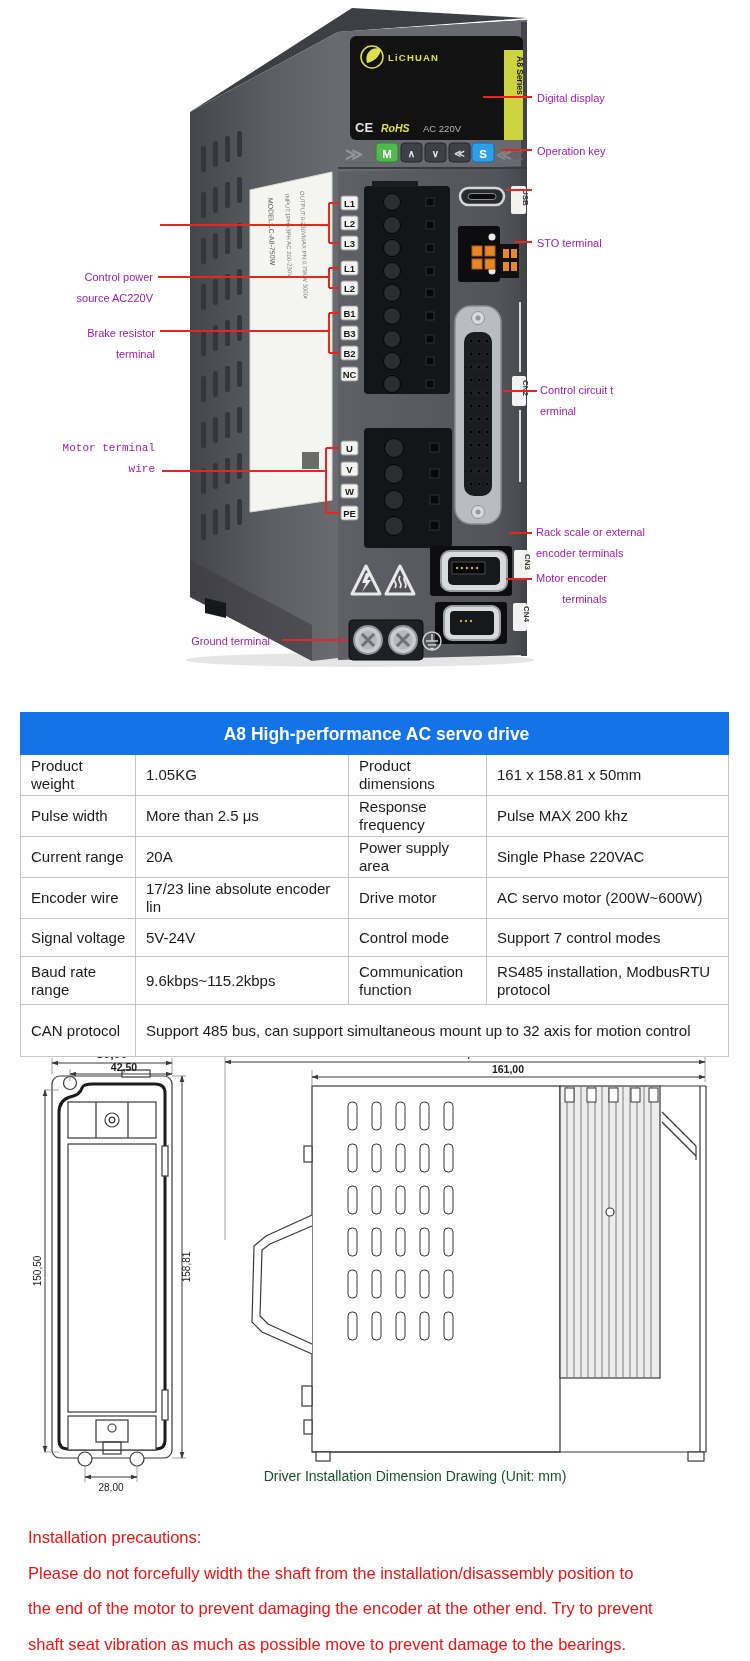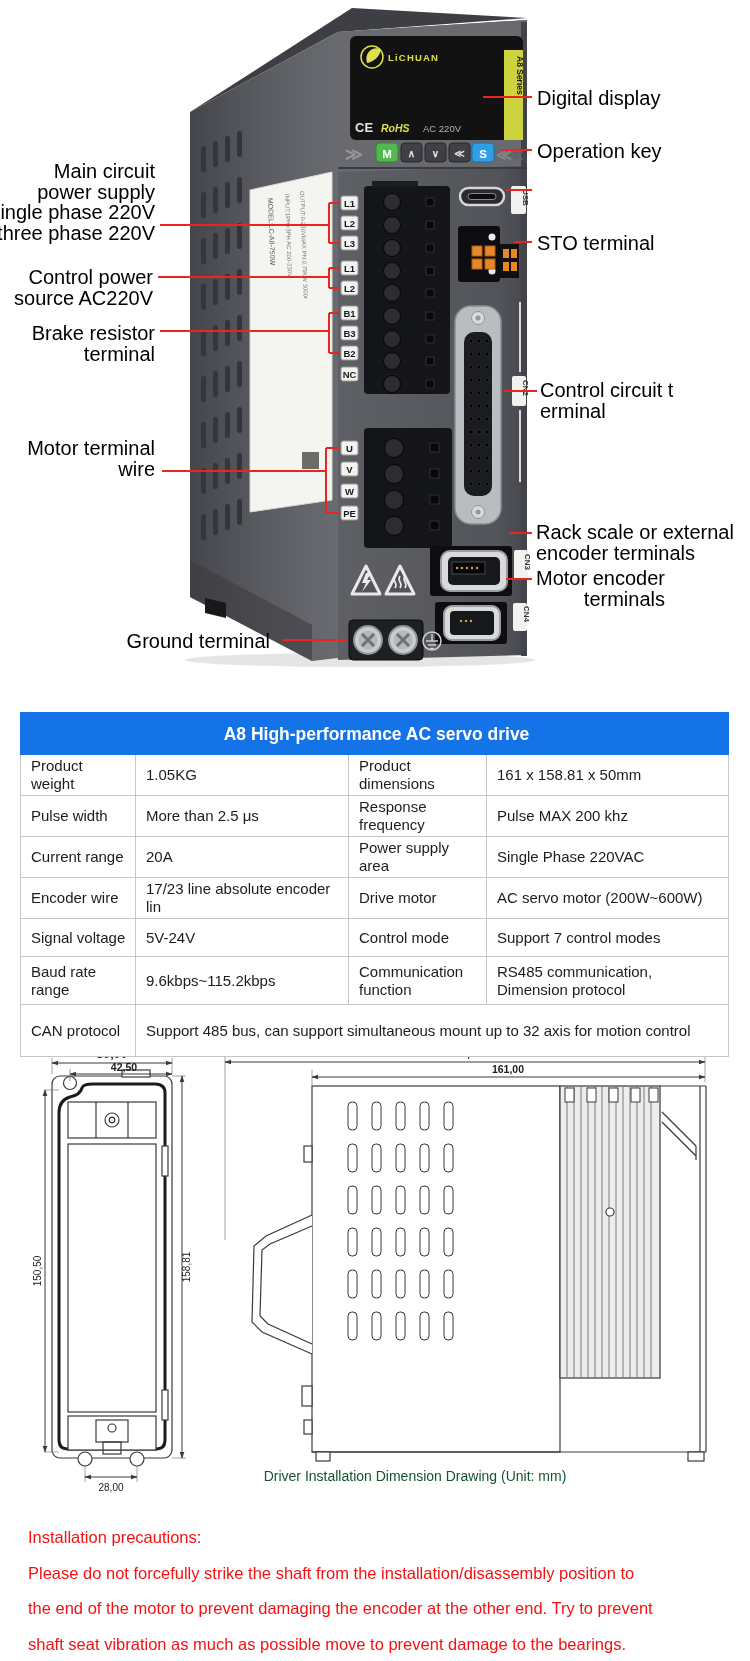--- a/index.html
+++ b/index.html
@@ -1,19 +1,19 @@
 <!DOCTYPE html>
 <html><head>
 <meta charset="utf-8">
 <style>
   html,body{margin:0;padding:0;background:#fff;}
   .page{position:relative;width:750px;height:1661px;background:#fff;overflow:hidden;
         font-family:"Liberation Sans",sans-serif;color:#1a1a1a;}
   svg{font-family:"Liberation Sans",sans-serif;}
-  .co{position:absolute;font-size:20px;line-height:20.5px;color:#000000;}
+  .co{position:absolute;font-size:11px;line-height:20.5px;color:#a21caf;}
   .co.r{text-align:right;}
   .co div{white-space:nowrap;}
   .spec-table{position:absolute;left:20px;top:712px;width:708px;border-collapse:collapse;
       table-layout:fixed;font-size:15px;color:#1c1c1c;}
   .spec-table td{border:1px solid #c6c6c6;vertical-align:middle;padding:2px 6px 2px 10px;
       line-height:18px;background:#fff;overflow:hidden;}
   .spec-table td.hd{background:#1473e6;color:#fff;font-weight:bold;font-size:17.5px;
       text-align:center;height:37px;border:1px solid #1473e6;}
   .caption{position:absolute;left:150px;top:1468px;width:530px;text-align:center;
       font-size:14px;color:#14532d;}
@@ -491,35 +491,29 @@
     <g stroke="#3a3a3a" stroke-width="1">
       <line x1="225" y1="1062" x2="705" y2="1062" marker-start="url(#arr)" marker-end="url(#arr)"></line>
       <line x1="312" y1="1077" x2="705" y2="1077" marker-start="url(#arr)" marker-end="url(#arr)"></line>
     </g>
     <text x="465" y="1057" text-anchor="middle" font-size="12.5" font-weight="bold" fill="#1c1c1c">204,92</text>
     <text x="508" y="1073" text-anchor="middle" font-size="10.5" font-weight="bold" fill="#1c1c1c">161,00</text>
   </g>
 </svg>
 
 
-<div class="co r" style="right:595px;top:161px;">
-  <div>Main circuit</div>
-  <div>power supply</div>
-  <div>single phase 220V</div>
-  <div>three phase 220V</div>
-</div>
 <div class="co r" style="right:597px;top:267px;">
   <div>Control power</div>
   <div>source AC220V</div>
 </div>
 <div class="co r" style="right:595px;top:323px;">
   <div>Brake resistor</div>
   <div>terminal</div>
 </div>
-<div class="co r" style="right:595px;top:438px;">
+<div class="co r" style="right:595px;top:438px;font-family:Liberation Mono, monospace;">
   <div>Motor terminal</div>
   <div>wire</div>
 </div>
 <div class="co r" style="right:480px;top:631px;">
   <div>Ground terminal</div>
 </div>
 
 <div class="co" style="left:537px;top:88px;">
   <div>Digital display</div>
 </div>
@@ -581,32 +575,32 @@
   <tr style="height:38px">
     <td>Signal voltage</td>
           <td>5V-24V</td>
     <td>Control mode</td>
           <td>Support 7 control modes</td>
   </tr>
   <tr style="height:48px">
     <td>Baud rate range</td>
           <td>9.6kbps~115.2kbps</td>
     <td>Communication function</td>
-          <td>RS485 communication, Dimension protocol</td>
+          <td>RS485 installation, ModbusRTU protocol</td>
   </tr>
   <tr style="height:52px">
     <td>CAN protocol</td>
     <td colspan="3">Support 485 bus, can support simultaneous mount up to 32 axis for motion control</td>
   </tr>
 </tbody>
     </table>
 
 
 <div class="caption">Driver Installation Dimension Drawing (Unit: mm)</div>
 
 <div class="warn">
   <div>Installation precautions:</div>
-  <div>Please do not forcefully strike the shaft from the installation/disassembly position to</div>
+  <div>Please do not forcefully width the shaft from the installation/disassembly position to</div>
   <div>the end of the motor to prevent damaging the encoder at the other end. Try to prevent</div>
   <div>shaft seat vibration as much as possible move to prevent damage to the bearings.</div>
 </div>
 
 </div>
 
 </body></html>

